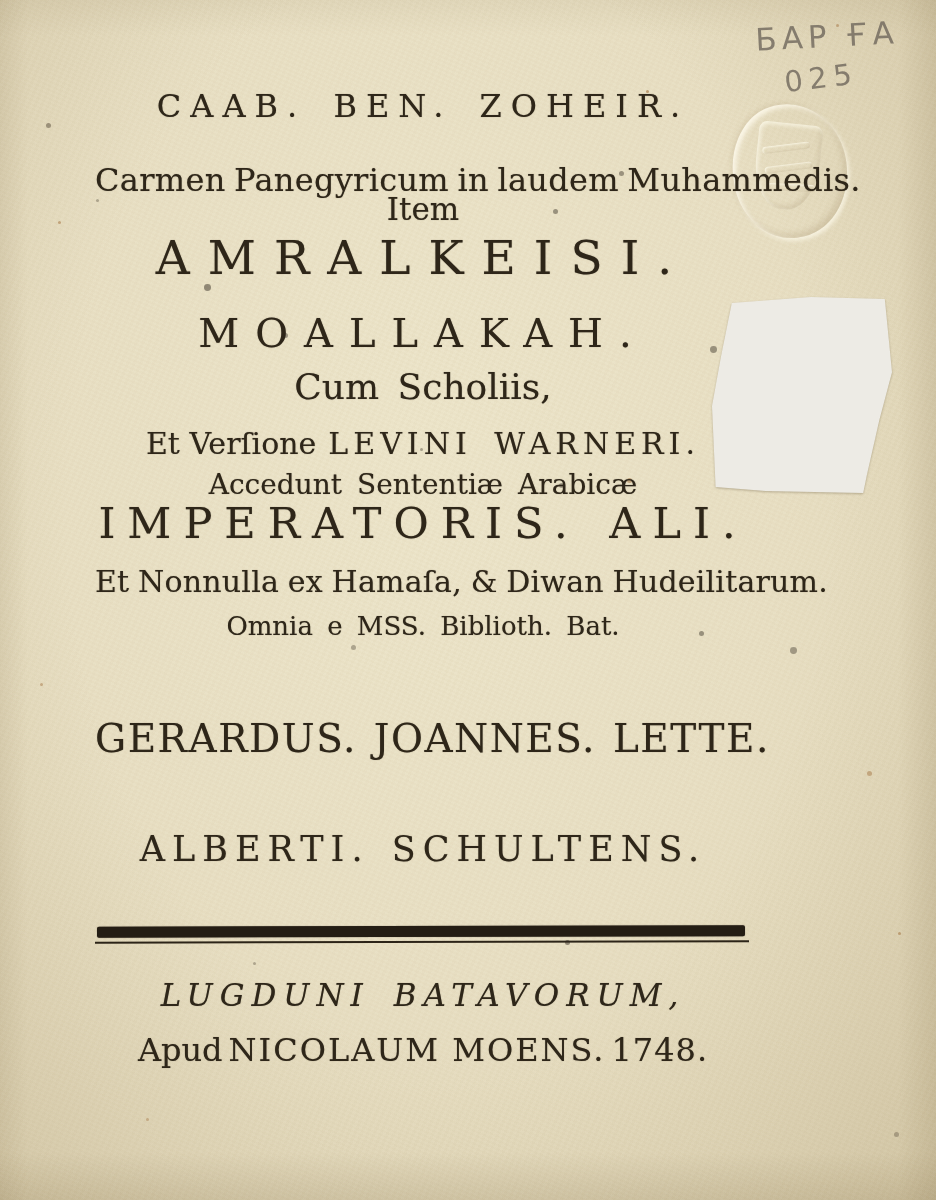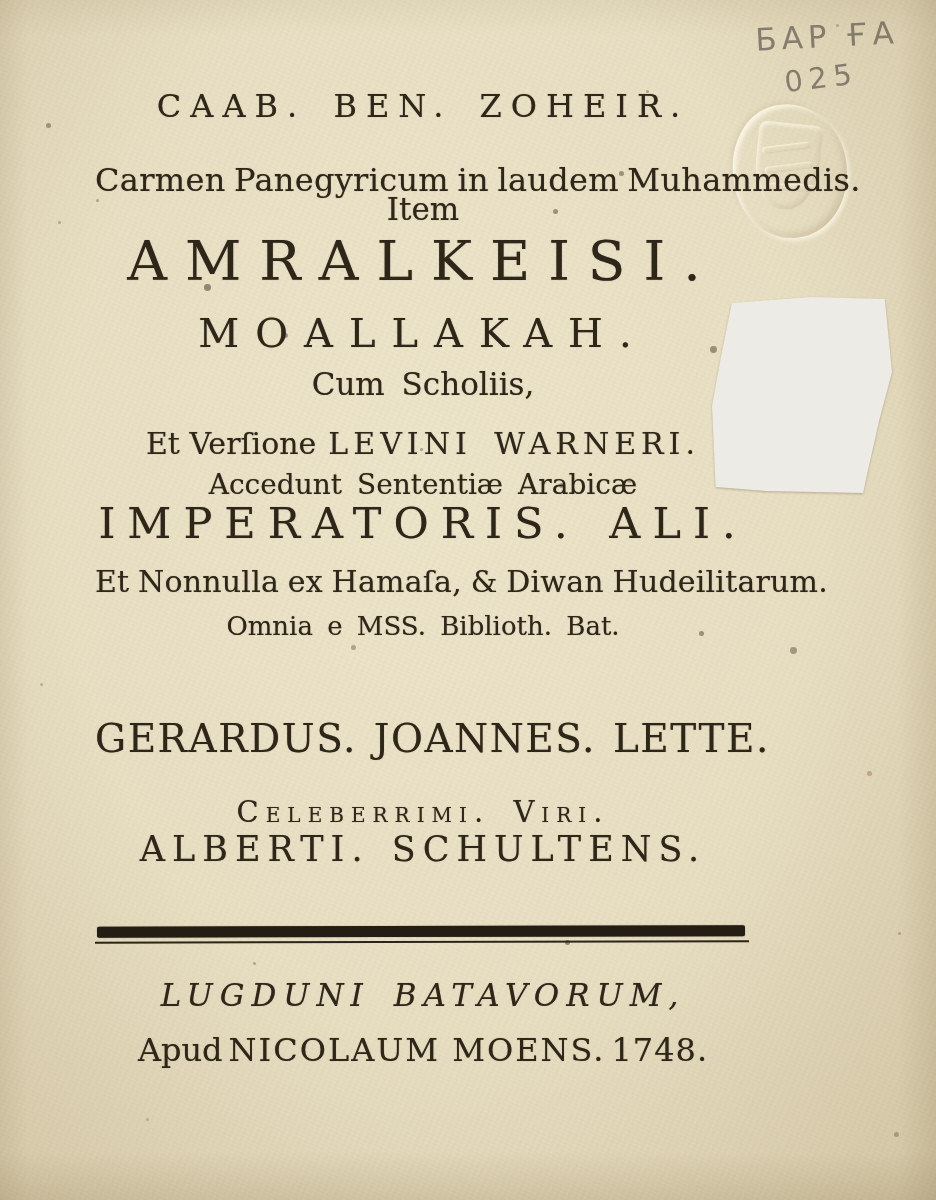--- a/index.html
+++ b/index.html
@@ -71,23 +71,23 @@
   .patch{position:absolute;left:712px;top:297px;width:180px;height:198px;filter:drop-shadow(0 1px 1px rgba(90,75,45,.35));}
   .patch .shape{width:100%;height:100%;background:#edebe5;
     clip-path:polygon(11% 3%, 55% 0%, 96% 1%, 100% 38%, 93% 62%, 86% 90%, 84% 99%, 30% 98%, 2% 96%, 0% 55%, 5% 30%);}
   
   .column{position:absolute;left:95px;top:0;width:656px;height:1200px;color:#2e2619;}
   .line{position:absolute;left:0;width:100%;text-align:center;line-height:1;white-space:nowrap;
     text-shadow:0 0 1px rgba(46,38,25,.45);}
   .l-author     {top:90px;  font-size:32px; letter-spacing:9px;  word-spacing:8px;}
   .l-carmen     {top:146px; font-size:32px; letter-spacing:.3px; word-spacing:-2px;margin-top:18px;}
   .l-item       {top:194px; font-size:31px;}
-  .l-maintitle  {top:234px; font-size:55px; letter-spacing:18px;}
+  .l-maintitle  {top:234px; font-size:47px; letter-spacing:18px;}
   .l-subtitle   {top:313px; font-size:40px; letter-spacing:16px;}
-  .l-scholiis   {top:369px; font-size:31px; word-spacing:7px;}
+  .l-scholiis   {top:369px; font-size:36px; word-spacing:7px;}
   .l-versione   {top:429px; font-size:30px;}
   .l-versione .name{letter-spacing:5px; word-spacing:8px; margin-left:12px;}
   .l-accedunt   {top:471px; font-size:28px; word-spacing:6px;}
   .l-imperatoris{top:502px; font-size:43px; letter-spacing:12px; word-spacing:4px;}
   .l-nonnulla   {top:567px; font-size:30px; letter-spacing:.2px; word-spacing:-1px;}
   .l-omnia      {top:613px; font-size:26px; word-spacing:6px;}
   .l-edidit     {top:645px; font-size:28px; word-spacing:9px;}
   .l-editor     {top:685px; font-size:39px; letter-spacing:1.5px; word-spacing:3px;margin-top:34px;}
   .l-praemissa  {top:743px; font-size:31px; word-spacing:3px;}
   .l-celeberrimi{top:798px; font-size:29px; letter-spacing:7px; word-spacing:7px; font-variant:small-caps;}
@@ -133,21 +133,20 @@
   <div class="line l-subtitle">MOALLAKAH.</div>
   <div class="line l-scholiis">Cum Scholiis,</div>
   <div class="line l-versione">
     <span class="prefix">Et Verſione</span><span class="name">LEVINI WARNERI.</span>
   </div>
   <div class="line l-accedunt">Accedunt Sententiæ Arabicæ</div>
   <div class="line l-imperatoris">IMPERATORIS. ALI.</div>
   <div class="line l-nonnulla">Et Nonnulla ex Hamaſa, &amp; Diwan Hudeilitarum.</div>
   <div class="line l-omnia">Omnia e MSS. Biblioth. Bat.</div>
   <div class="line l-editor">GERARDUS. JOANNES. LETTE.</div>
-  <div class="line l-celeberrimi">Celeberrimi. Viri.</div>
   <div class="line l-alberti">ALBERTI. SCHULTENS.</div>
   <div class="line l-place">LUGDUNI BATAVORUM,</div>
   <div class="line l-publisher">
     <span>Apud</span><span class="caps">NICOLAUM MOENS.</span><span class="year">1748.</span>
   </div>
 </div>
 
 <div class="rule-thick"></div>
 <div class="rule-thin"></div>
 

